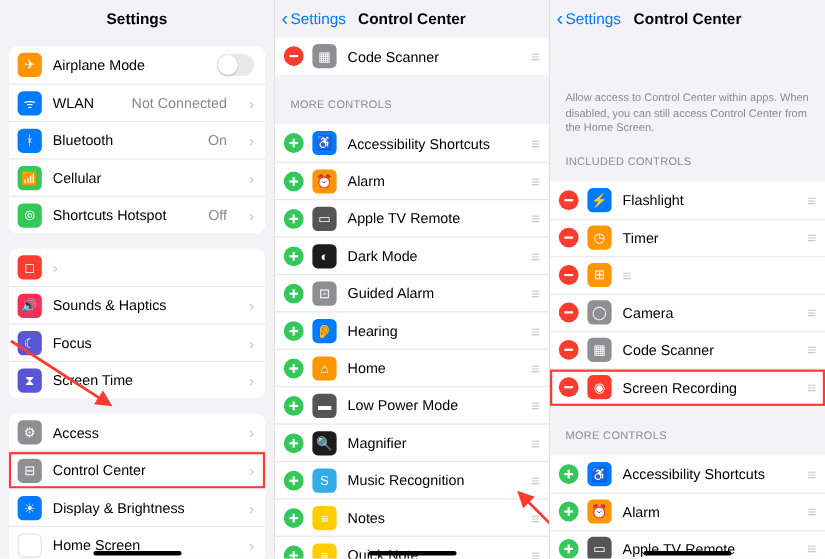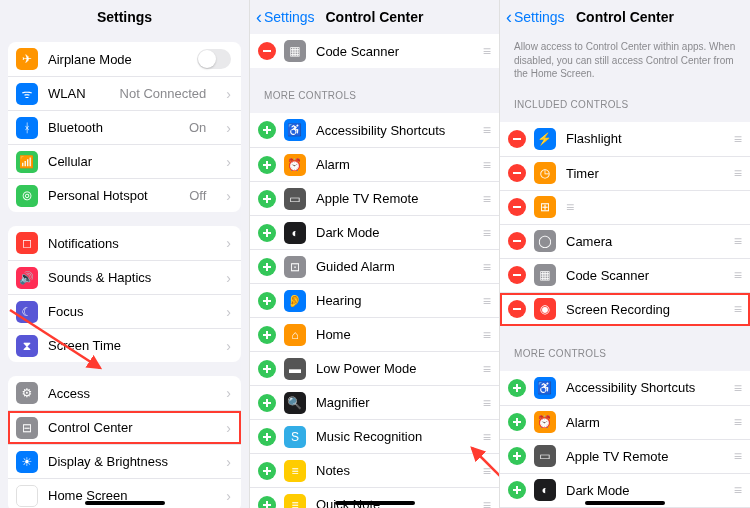--- a/index.html
+++ b/index.html
@@ -46,20 +46,21 @@
     color: #8a8a8e;
     text-transform: uppercase;
     letter-spacing: 0.3px;
     padding: 8px 14px 4px;
   }
   .desc {
     font-size: 10px;
     color: #8a8a8e;
     padding: 6px 14px 10px;
     line-height: 1.35;
+    margin-top: 43px;
   }
   .group {
     background: #fff;
     margin: 8px 8px 14px;
     border-radius: 8px;
     overflow: hidden;
   }
   .screen.plain .group { margin-left:0; margin-right:0; border-radius:0; }
   .row {
     display: flex;
@@ -159,29 +160,28 @@
           <div class="detail">On</div>
           <div class="chevron">›</div>
         </div>
         <div class="row">
           <div class="icon green">📶</div>
           <div class="label">Cellular</div>
           <div class="chevron">›</div>
         </div>
         <div class="row">
           <div class="icon green">⦾</div>
-          <div class="label">Personal Hotspot</div>
+          <div class="label">Shortcuts Hotspot</div>
           <div class="detail">Off</div>
           <div class="chevron">›</div>
         </div>
       </div>
     <div class="group">
         <div class="row">
           <div class="icon red">◻</div>
-          <div class="label">Notifications</div>
           <div class="chevron">›</div>
         </div>
         <div class="row">
           <div class="icon pink">🔊</div>
           <div class="label">Sounds &amp; Haptics</div>
           <div class="chevron">›</div>
         </div>
         <div class="row">
           <div class="icon purple">☾</div>
           <div class="label">Focus</div>

